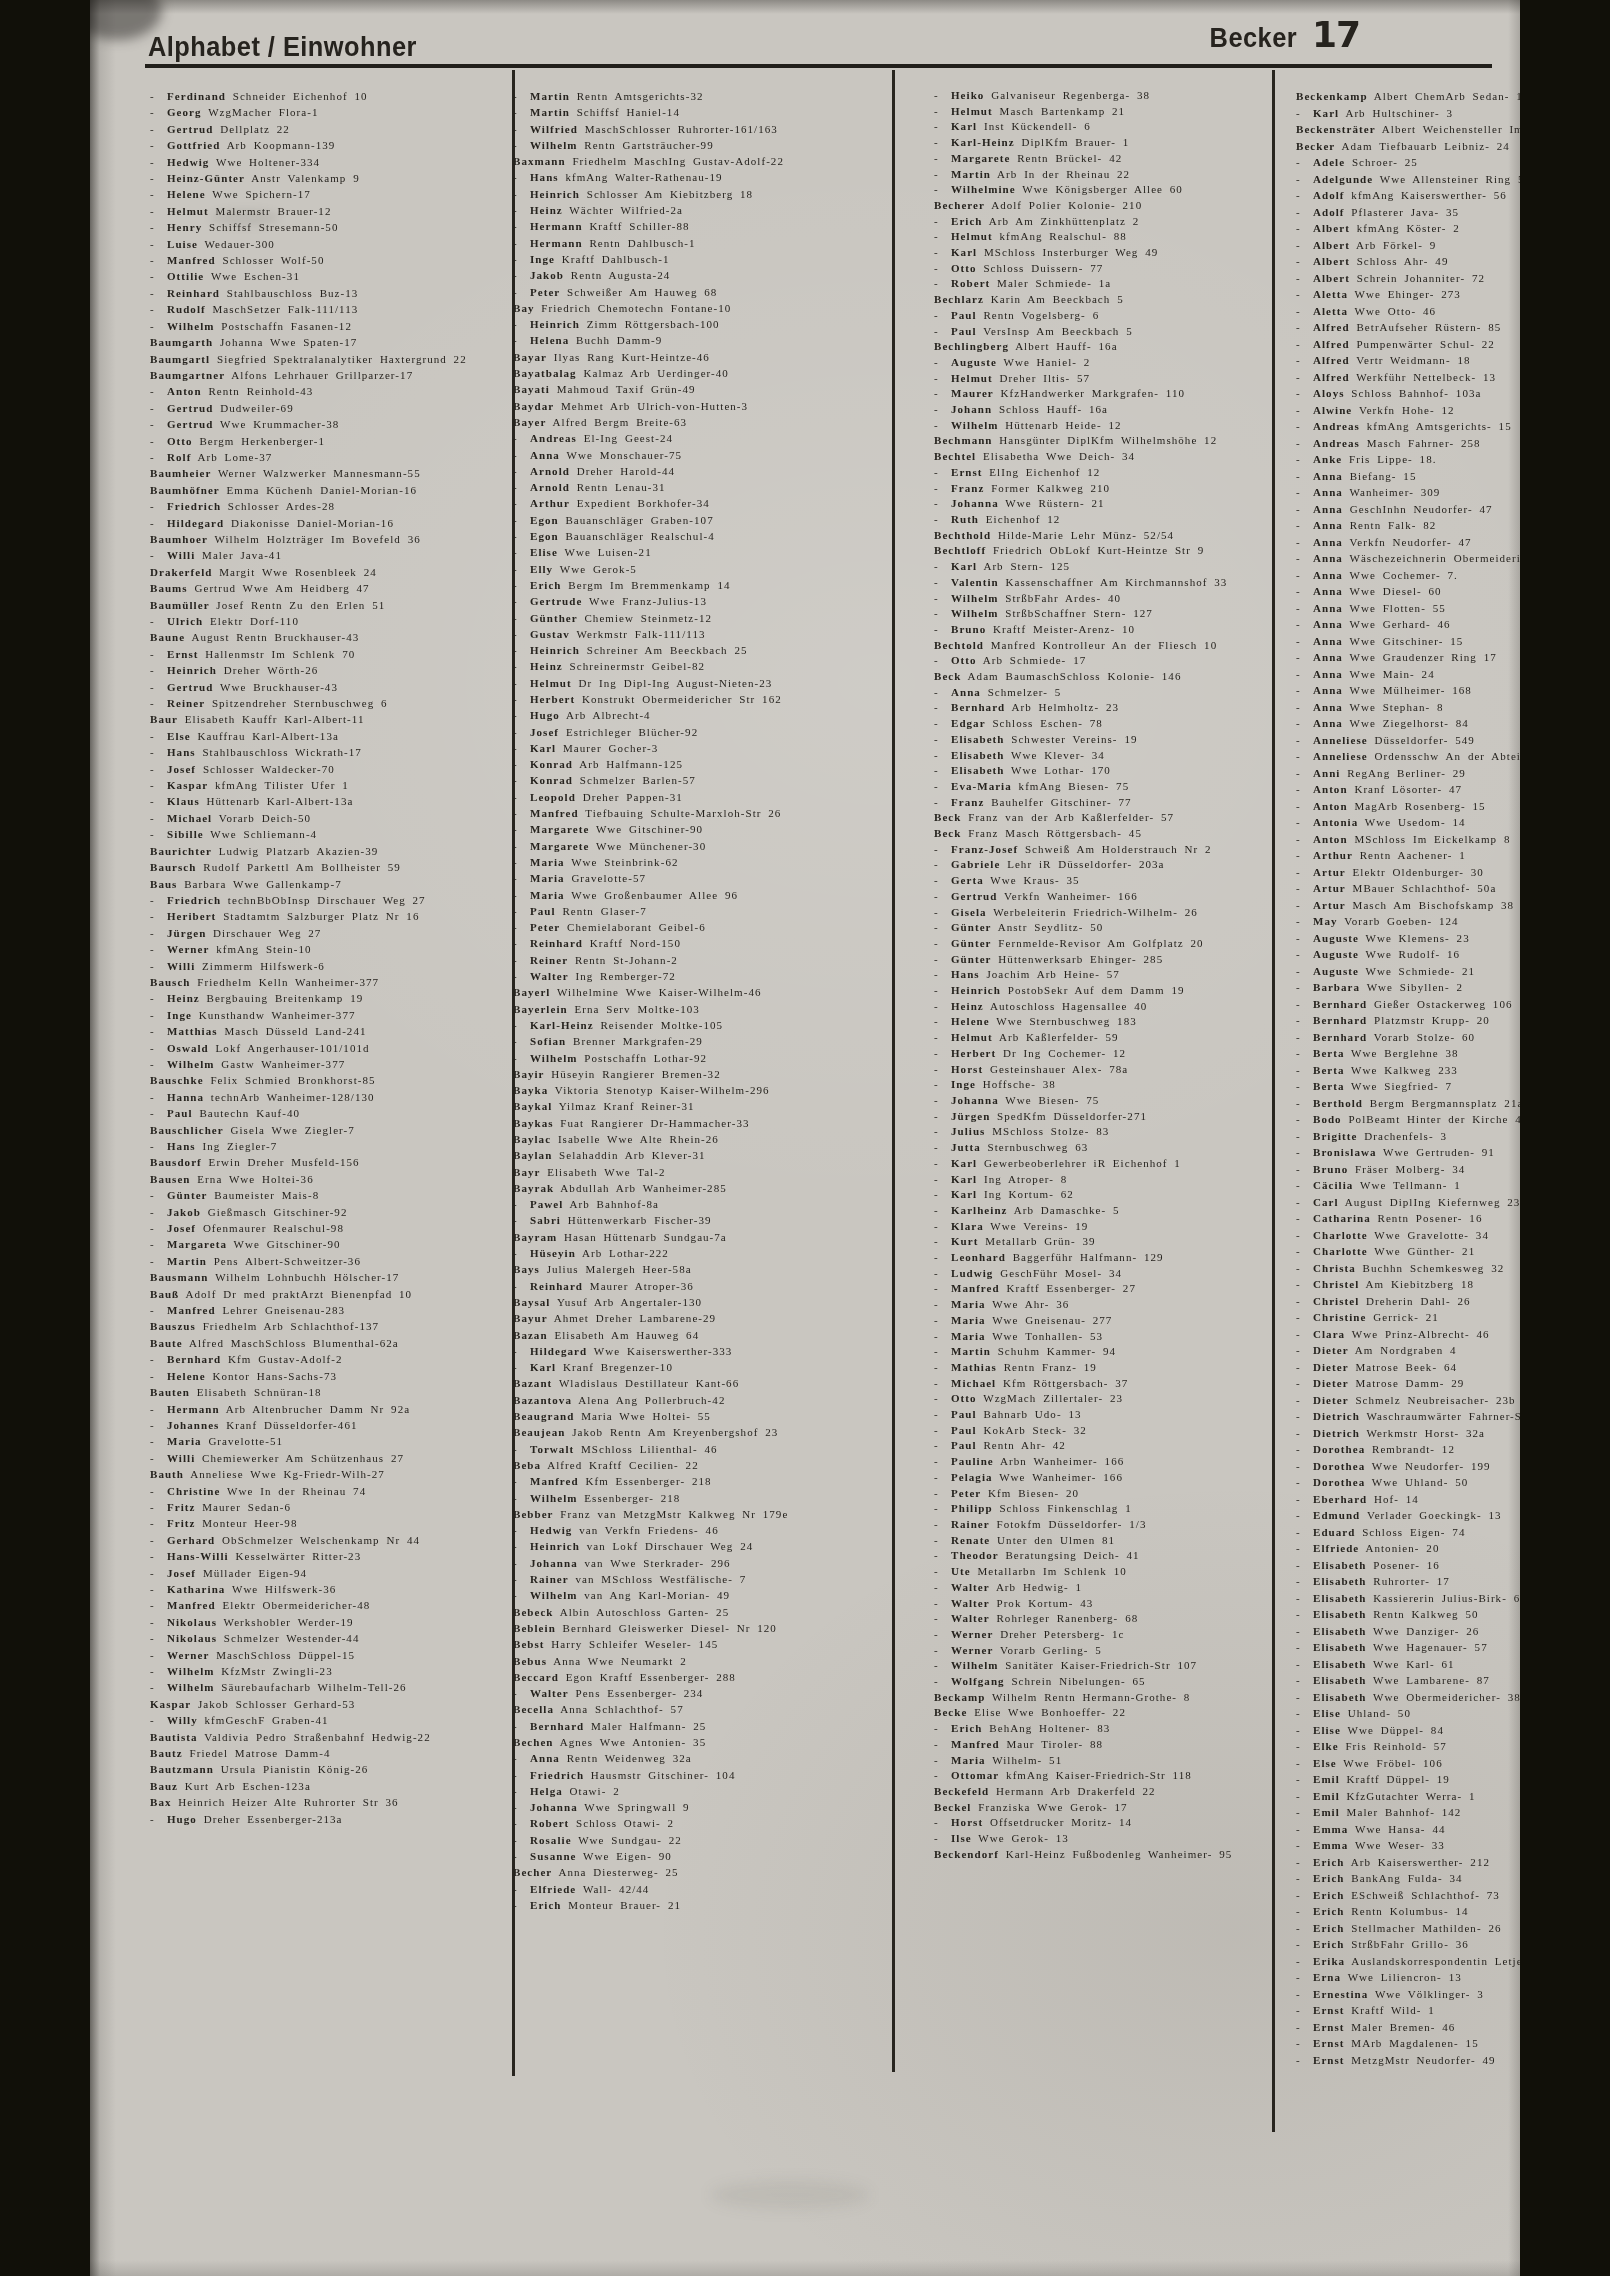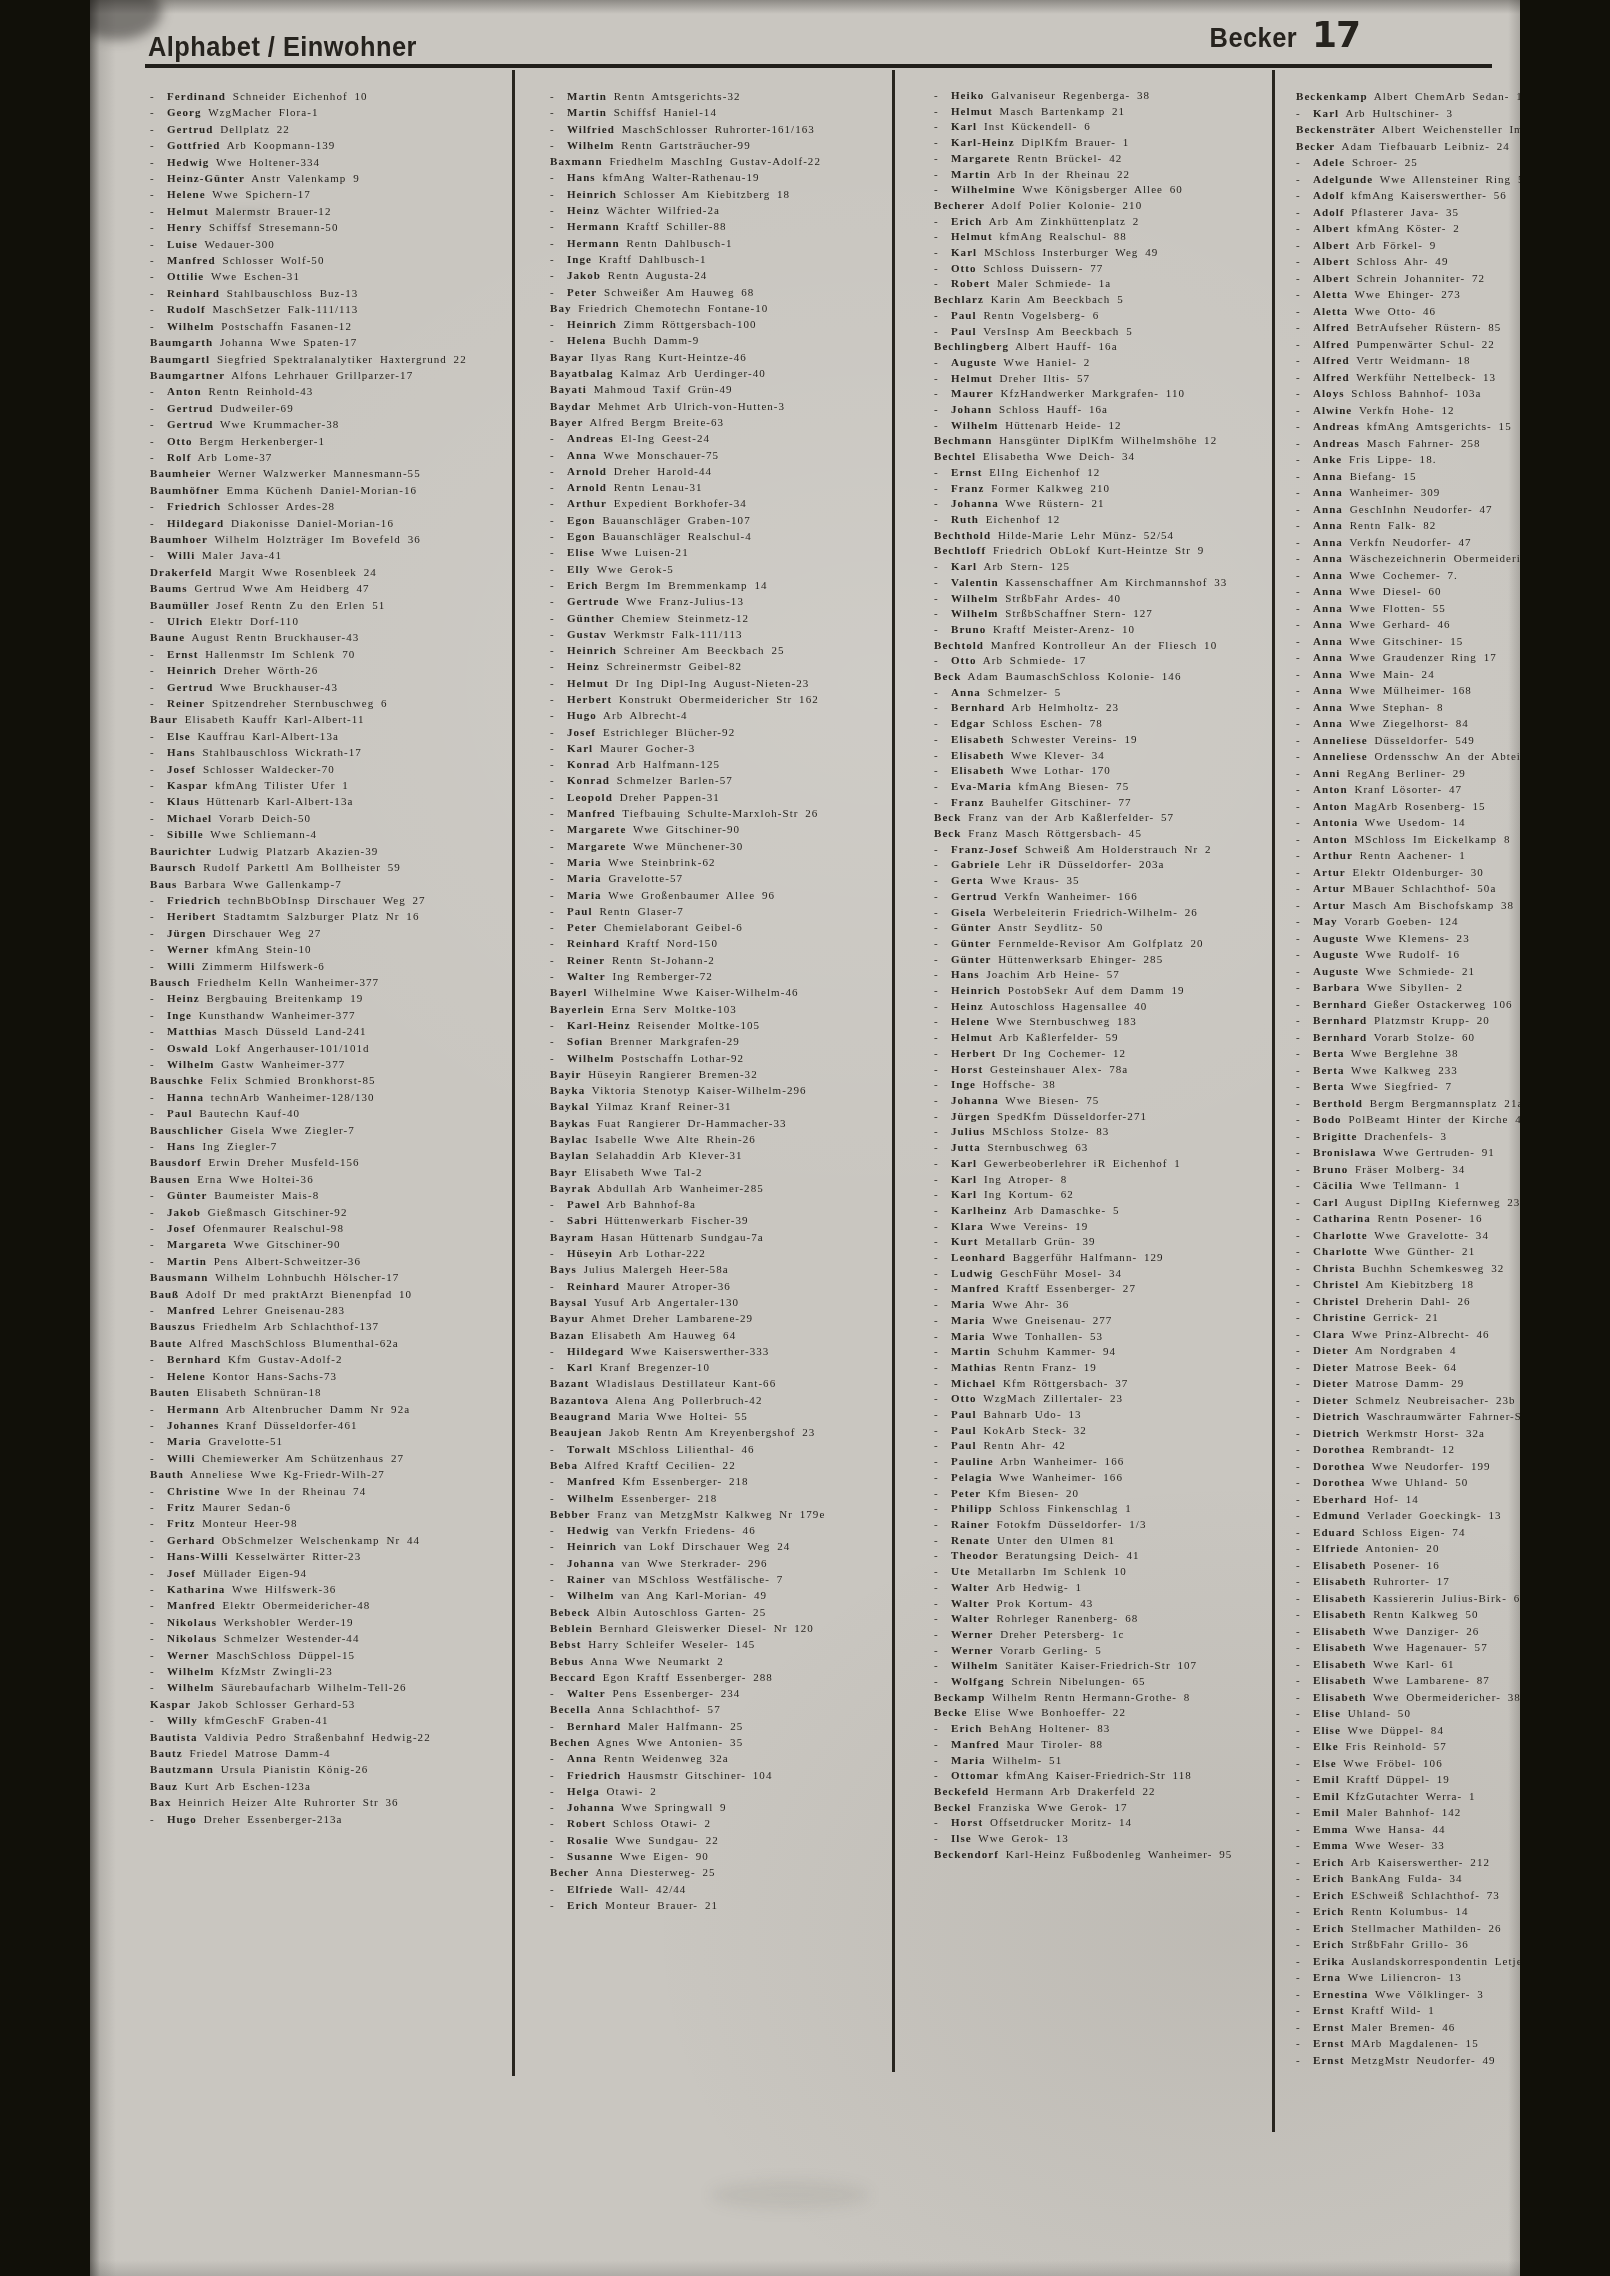--- a/index.html
+++ b/index.html
@@ -25,21 +25,21 @@
   .hdr-name{font-weight:bold;font-size:27px;letter-spacing:.5px;transform:scaleX(.94);transform-origin:right;}
   .hdr-num{font-family:"DejaVu Sans",sans-serif;font-weight:800;font-size:36px;letter-spacing:-1px;}
   .hdr-rule{position:absolute;left:55px;right:28px;top:64px;height:4px;background:#211f1a;}
   .vsep{position:absolute;top:70px;width:3px;background:#28251f;}
   .vsep.v1{left:422px;height:2006px;}
   .vsep.v2{left:802px;height:2002px;}
   .vsep.v3{left:1182px;height:2062px;}
   .col{position:absolute;top:88px;width:352px;font-size:11px;letter-spacing:1.05px;
     word-spacing:3px;}
   .col.c1{left:60px;line-height:16.4px;}
-  .col.c2{left:460px;line-height:16.3px;}
+  .col.c2{left:423px;line-height:16.3px;}
   .col.c3{left:844px;line-height:15.7px;}
   .col.c4{left:1200px;width:358px;line-height:16.5px;margin-left:6px;}
   .entry{padding-left:26px;text-indent:-26px;}
   .entry .b{font-weight:bold;}
   .entry .dash{display:inline-block;text-indent:0;width:17px;}
 </style>
 </head>
 <body>
 
 <div class="page">

